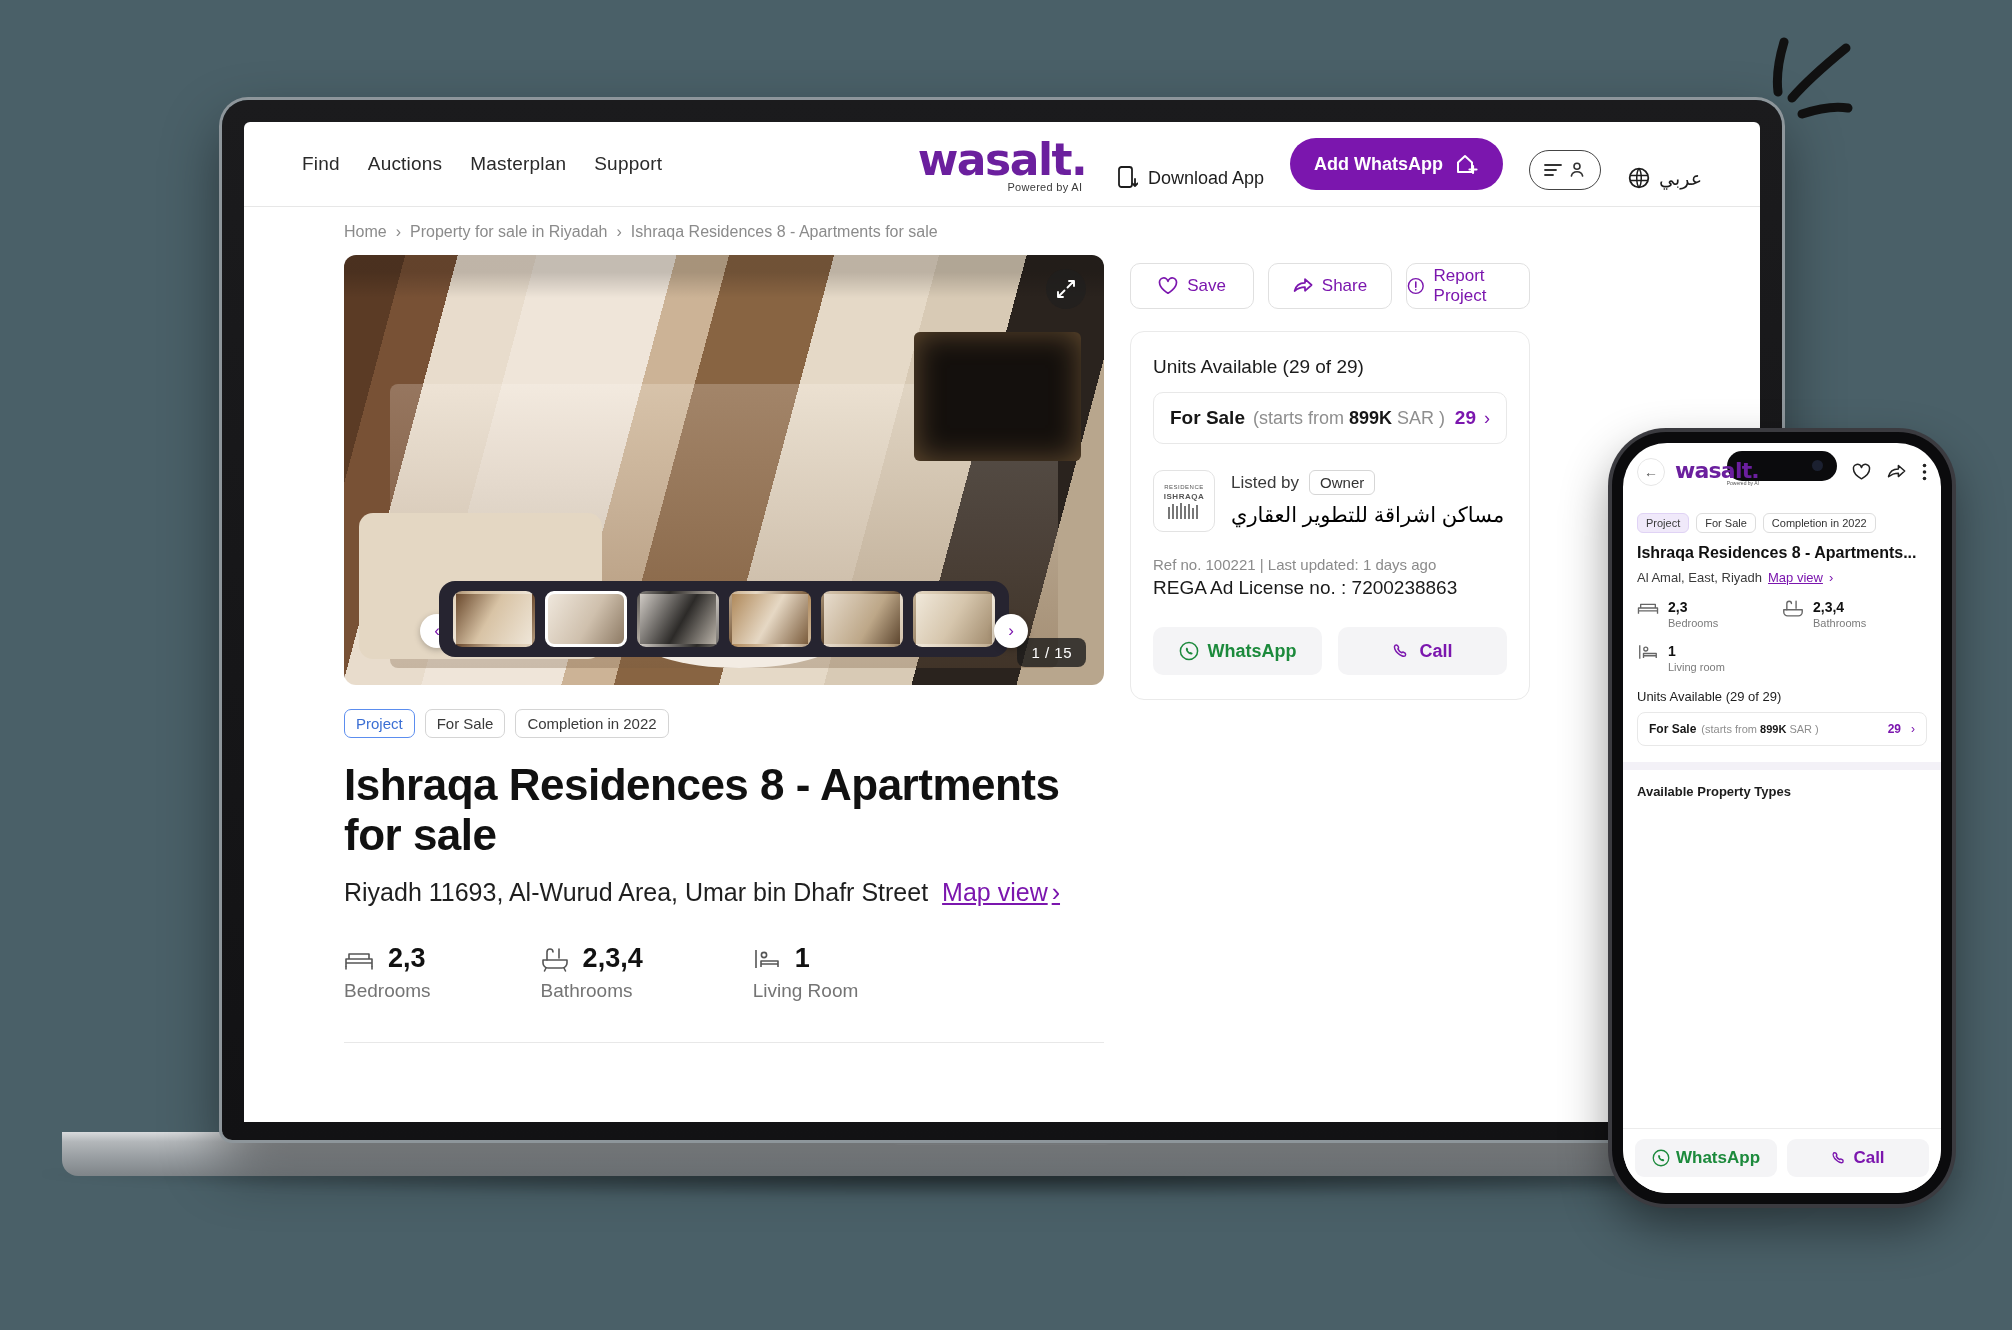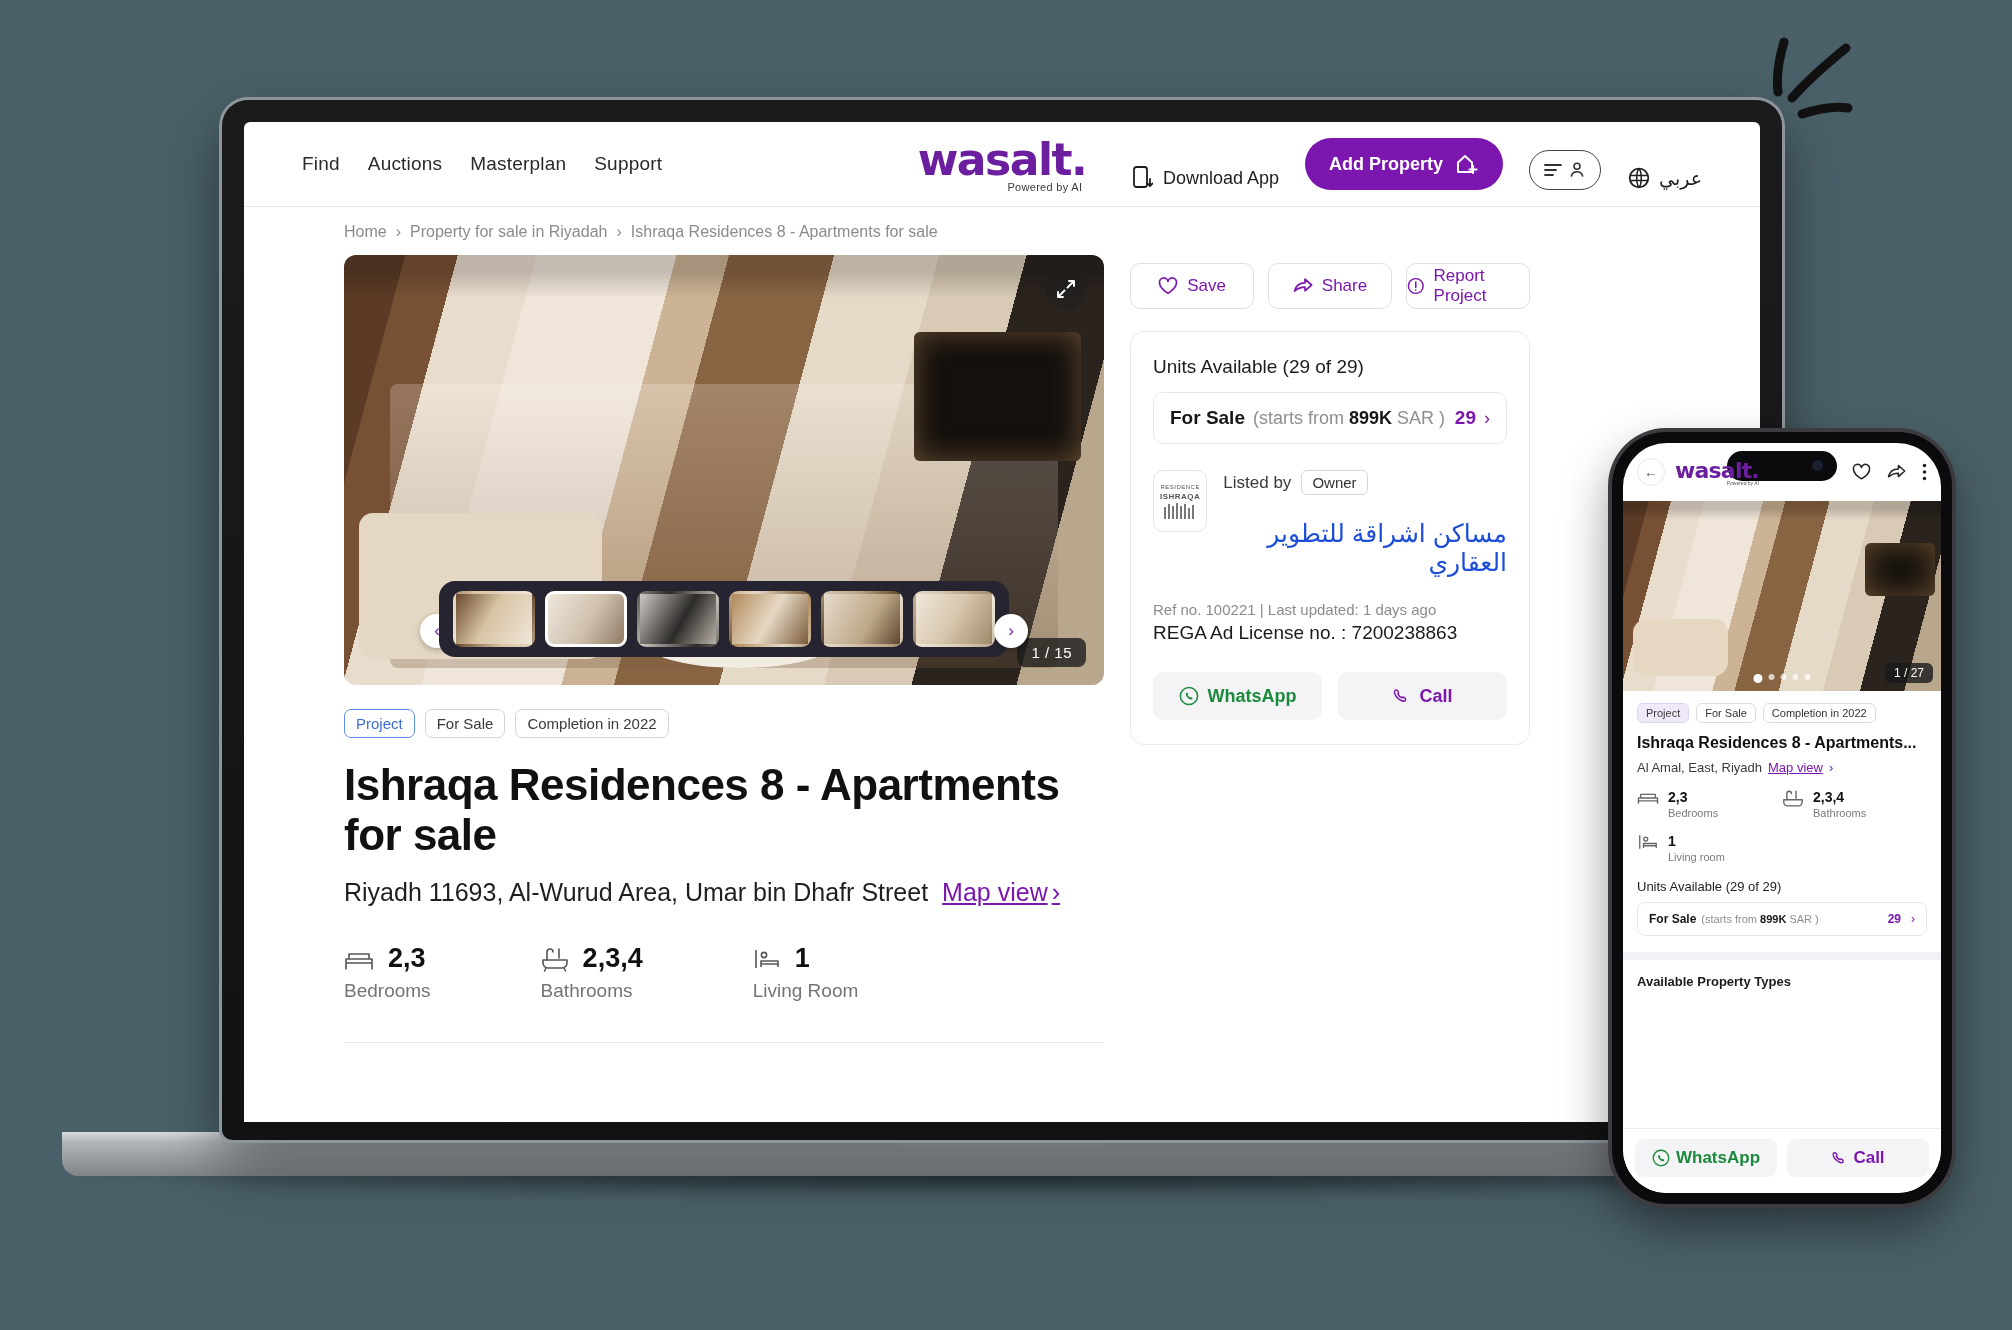--- a/index.html
+++ b/index.html
@@ -152,21 +152,21 @@
   .u-chev { color: #7b16ae; font-size: 18px; }
 
   .lister { display: flex; gap: 16px; margin-top: 26px; align-items: flex-start; }
   .lister-logo {
     width: 62px; height: 62px; border: 1px solid #e3e3e3; border-radius: 10px;
     display:flex; flex-direction: column; align-items:center; justify-content:center; gap:2px; background:#fff;
   }
   .lister-logo .lg-txt { font-size: 6px; color:#555; letter-spacing:.5px; }
   .listed-by { display: flex; align-items: center; gap: 10px; font-size: 17px; color: #3a3a3a; }
   .owner-chip { border: 1px solid #d6d6d6; border-radius: 6px; padding: 3px 10px; font-size: 15px; color:#333; }
-  .lister-name { font-size: 25px; color: #1d4ed8; margin-top: 24px; direction: rtl; }
+  .lister-name { font-size: 21px; color: #000000; margin-top: 8px; direction: rtl; }
   .refline { font-size: 15px; color: #8b8b8b; margin-top: 24px; }
   .rega { font-size: 19px; color: #1a1a1a; margin-top: 4px; }
   .cta-row { display: flex; gap: 16px; margin-top: 28px; }
   .cta { flex:1; height: 48px; border-radius: 10px; background: #f4f4f6; display:flex; align-items:center; justify-content:center; gap:9px; font-size: 18px; font-weight: 700; cursor: pointer; }
   .cta.wa { color: #1c8a3c; }
   .cta.call { color: #7b16ae; }
 
   
   .phone { position: absolute; left: 1612px; top: 432px; width: 340px; height: 772px; }
   .phone-frame {
@@ -250,21 +250,21 @@
           <div class="nav-right">
             <div class="dl">
               <svg width="20" height="24" viewBox="0 0 20 24" fill="none">
                 <rect x="1" y="1" width="13" height="20" rx="2.5" stroke="#1d1d1d" stroke-width="1.8"></rect>
                 <path d="M17 13v7M17 20l-2.6-2.6M17 20l2.6-2.6" stroke="#1d1d1d" stroke-width="1.8" stroke-linecap="round"></path>
               </svg>
               <span>Download App</span>
             </div>
 
             <button class="btn-add">
-              <span>Add Property</span>
+              <span>Add WhatsApp</span>
               <svg width="24" height="24" viewBox="0 0 24 24" fill="none">
                 <path d="M3 10.5 10 4l7 6.5V20H3z" stroke="#fff" stroke-width="2" stroke-linejoin="round"></path>
                 <path d="M18 14v7M14.5 17.5h7" stroke="#fff" stroke-width="2.2" stroke-linecap="round"></path>
               </svg>
             </button>
 
             <div class="pill-user">
               <svg width="18" height="14" viewBox="0 0 18 14">
                 <path d="M1 2h16M1 7h11M1 12h8" stroke="#333" stroke-width="1.8" stroke-linecap="round"></path>
               </svg>
@@ -479,33 +479,20 @@
               <path d="M1.6 14c1.3-6 6-8.2 10.4-8.2V2.2L18.6 8l-6.6 5.8v-3.6c-3.6 0-7 .9-10.4 3.8Z" stroke="#222" stroke-width="1.6" stroke-linejoin="round"></path>
             </svg>
             <svg width="5" height="18" viewBox="0 0 5 18">
               <circle cx="2.5" cy="2.5" r="1.8" fill="#222"></circle>
                 <circle cx="2.5" cy="9" r="1.8" fill="#222"></circle>
                 <circle cx="2.5" cy="15.5" r="1.8" fill="#222"></circle>
             </svg>
           </div>
         </div>
 
-        <div class="ph-hero">
-          <div class="hero" style="border-radius:0"></div>
-          <div class="hero-sofa" style="left:3%;bottom:8%;width:30%;height:30%"></div>
-          <div class="hero-tv" style="right:2%;top:22%;width:22%;height:28%"></div>
-          <div class="ph-dots">
-            <i class="on"></i>
-              <i></i>
-              <i></i>
-              <i></i>
-              <i></i>
-          </div>
-          <div class="ph-counter">1 / 27</div>
-        </div>
 
         <div class="ph-body">
           <div class="ph-tags">
             <div class="ph-tag primary">Project</div>
             <div class="ph-tag">For Sale</div>
             <div class="ph-tag">Completion in 2022</div>
           </div>
 
           <div class="ph-title">Ishraqa Residences 8 - Apartments...</div>
 

